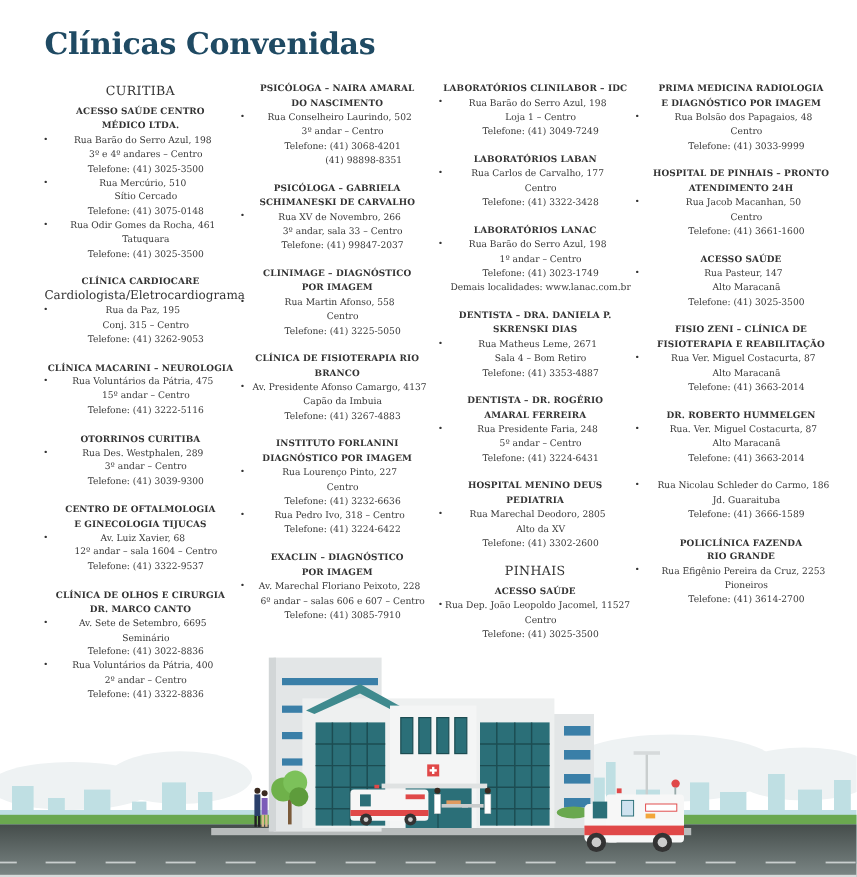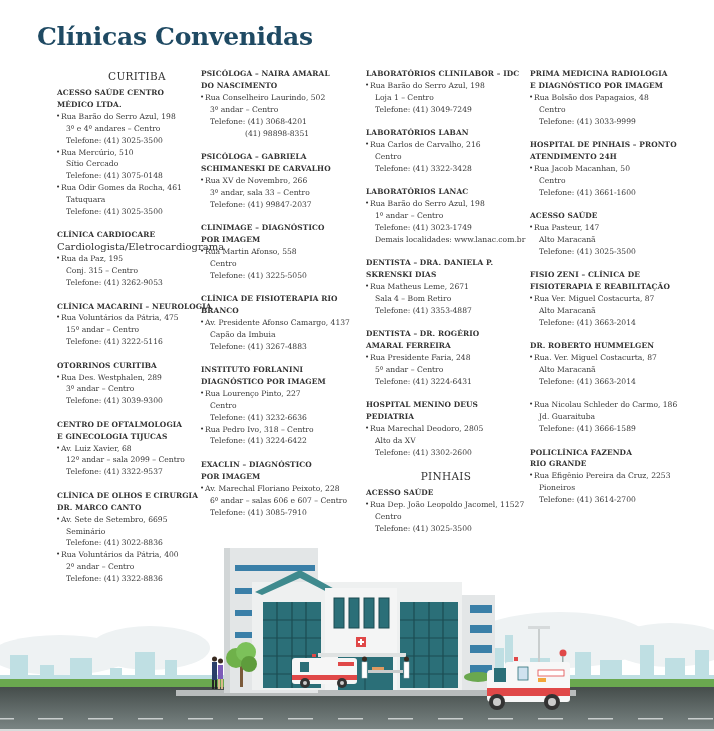--- a/index.html
+++ b/index.html
@@ -6,30 +6,30 @@
   html, body { width: 714px; height: 731px; background: #ffffff; overflow: hidden; }
   body { position: relative; font-family: "DejaVu Serif", "Liberation Serif", serif; color: #3a3a3a; }
 
   .title {
     position: absolute; left: 37px; top: 22px;
     font-family: "DejaVu Serif", serif; font-weight: bold;
     font-size: 25px; color: #1f4a63; letter-spacing: -0.3px; text-align: right;
   }
 
   .col { position: absolute; top: 68px; width: 170px; font-size: 7.6px; line-height: 11.9px; }
-  .col1 { left: 37px; width: 160px; margin-left: 20px; }
+  .col1 { left: 37px; width: 160px; }
   .col2 { left: 201px; width: 160px; }
   .col3 { left: 366px; width: 160px; }
   .col4 { left: 530px; width: 175px; }
 
   .city {
     text-align: center; font-size: 10.5px; line-height: 13px;
     color: #333; letter-spacing: 0.3px; margin-bottom: 4px; margin-top: 2px;
   }
-  .clinic { margin-bottom: 11.5px; }
+  .clinic { margin-bottom: 11.5px; text-align: center; }
   .clinic-name {
     font-weight: bold; font-size: 7.4px; color: #333; letter-spacing: 0.1px;
     text-transform: uppercase;
   }
   .clinic-sub { font-size: 10px; color: #333; }
   .loc { position: relative; padding-left: 4px; }
   .loc .bullet { position: absolute; left: -1px; top: 0; font-size: 7px; color: #333; }
   .line { white-space: nowrap; }
   .indent { padding-left: 5px; }
   .phone2 { padding-left: 40px; }
@@ -93,21 +93,21 @@
         <div class="line indent">3º andar – Centro</div>
         <div class="line indent">Telefone: (41) 3039-9300</div>
       </div>
     </div>
     <div class="clinic">
       <div class="clinic-name line">CENTRO DE OFTALMOLOGIA</div>
       <div class="clinic-name line">E GINECOLOGIA TIJUCAS</div>
       <div class="loc">
         <span class="bullet">•</span>
         <div class="line">Av. Luiz Xavier, 68</div>
-        <div class="line indent">12º andar – sala 2099 – Centro</div>
+        <div class="line indent">12º andar – sala 1604 – Centro</div>
         <div class="line indent">Telefone: (41) 3322-9537</div>
       </div>
     </div>
     <div class="clinic">
       <div class="clinic-name line">CLÍNICA DE OLHOS E CIRURGIA</div>
       <div class="clinic-name line">DR. MARCO CANTO</div>
       <div class="loc">
         <span class="bullet">•</span>
         <div class="line">Av. Sete de Setembro, 6695</div>
         <div class="line indent">Seminário</div>
@@ -196,21 +196,21 @@
         <span class="bullet">•</span>
         <div class="line">Rua Barão do Serro Azul, 198</div>
         <div class="line indent">Loja 1 – Centro</div>
         <div class="line indent">Telefone: (41) 3049-7249</div>
       </div>
     </div>
     <div class="clinic">
       <div class="clinic-name line">LABORATÓRIOS LABAN</div>
       <div class="loc">
         <span class="bullet">•</span>
-        <div class="line">Rua Carlos de Carvalho, 216</div>
+        <div class="line">Rua Carlos de Carvalho, 177</div>
         <div class="line indent">Centro</div>
         <div class="line indent">Telefone: (41) 3322-3428</div>
       </div>
     </div>
     <div class="clinic">
       <div class="clinic-name line">LABORATÓRIOS LANAC</div>
       <div class="loc">
         <span class="bullet">•</span>
         <div class="line">Rua Barão do Serro Azul, 198</div>
         <div class="line indent">1º andar – Centro</div>

